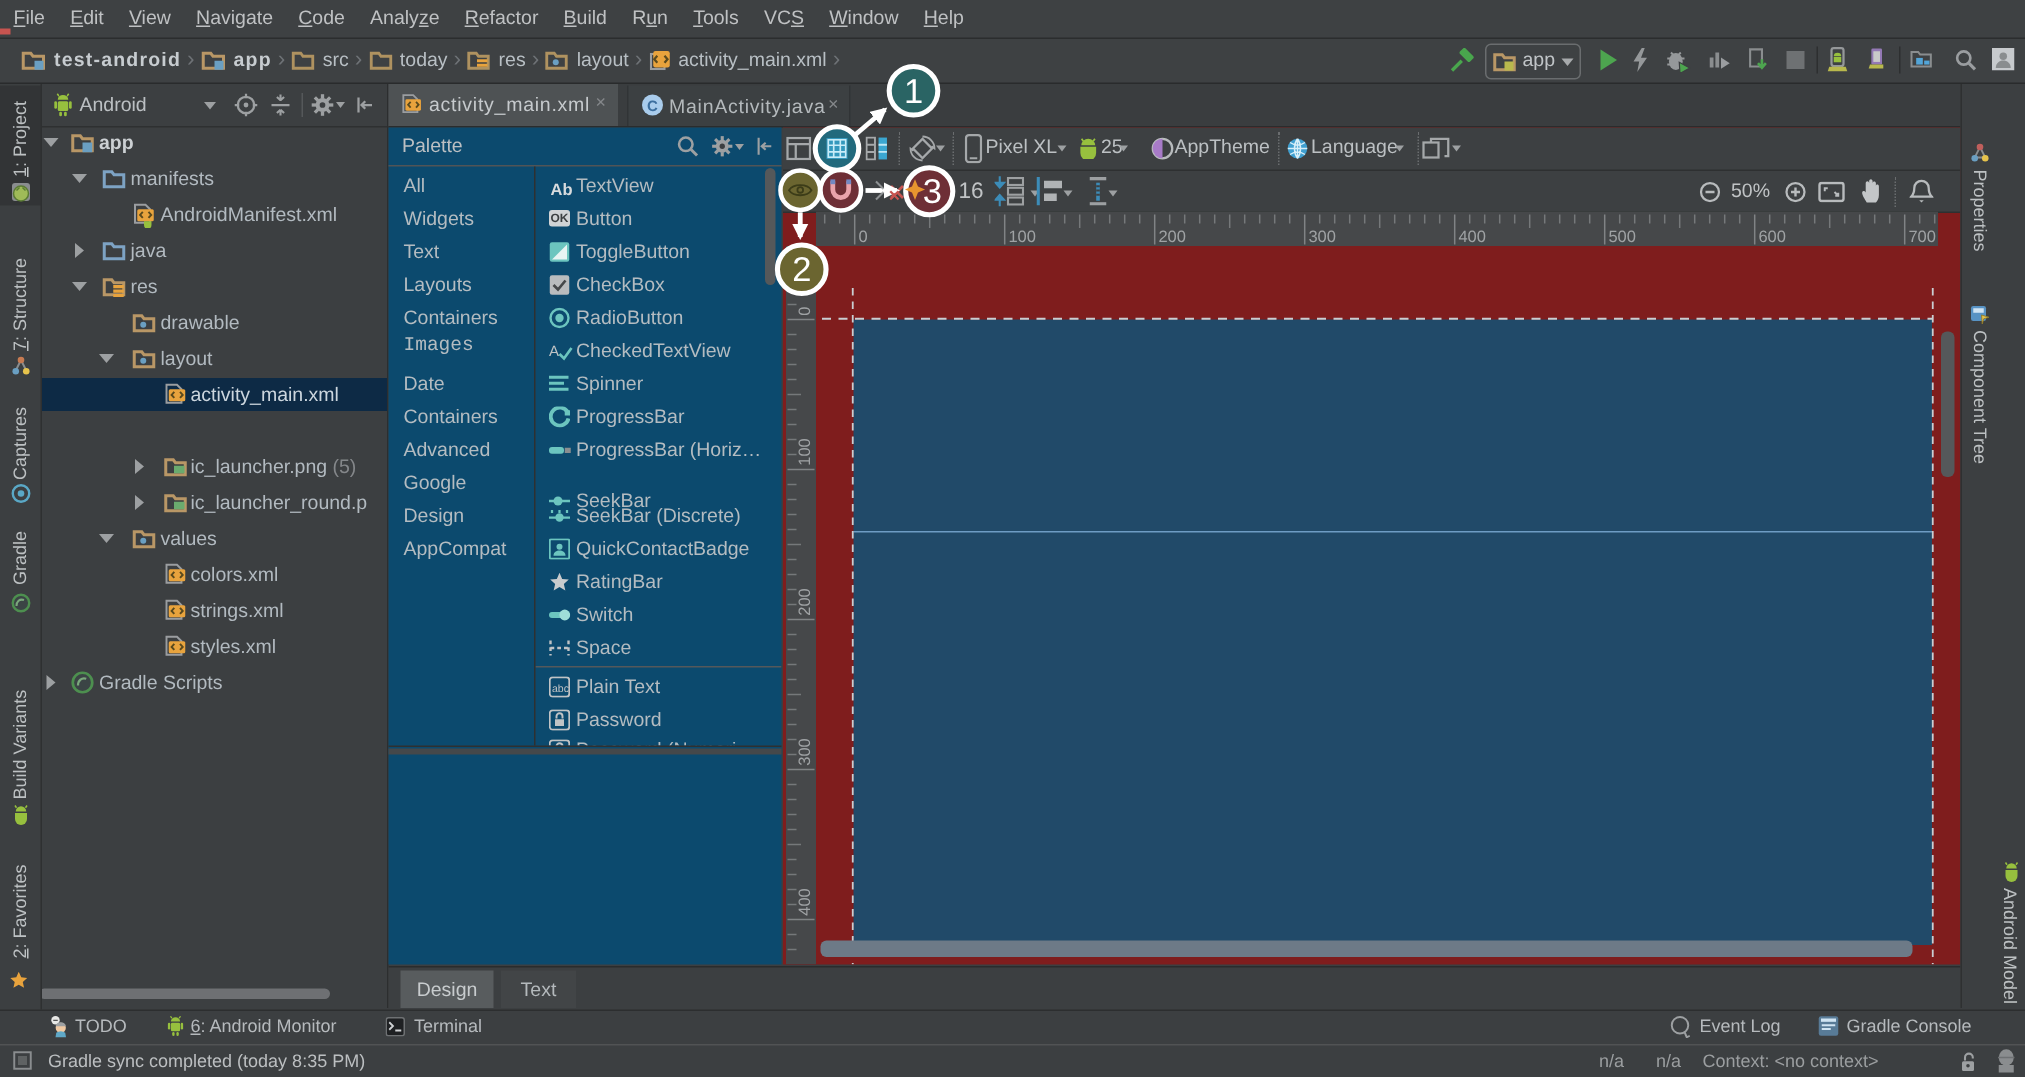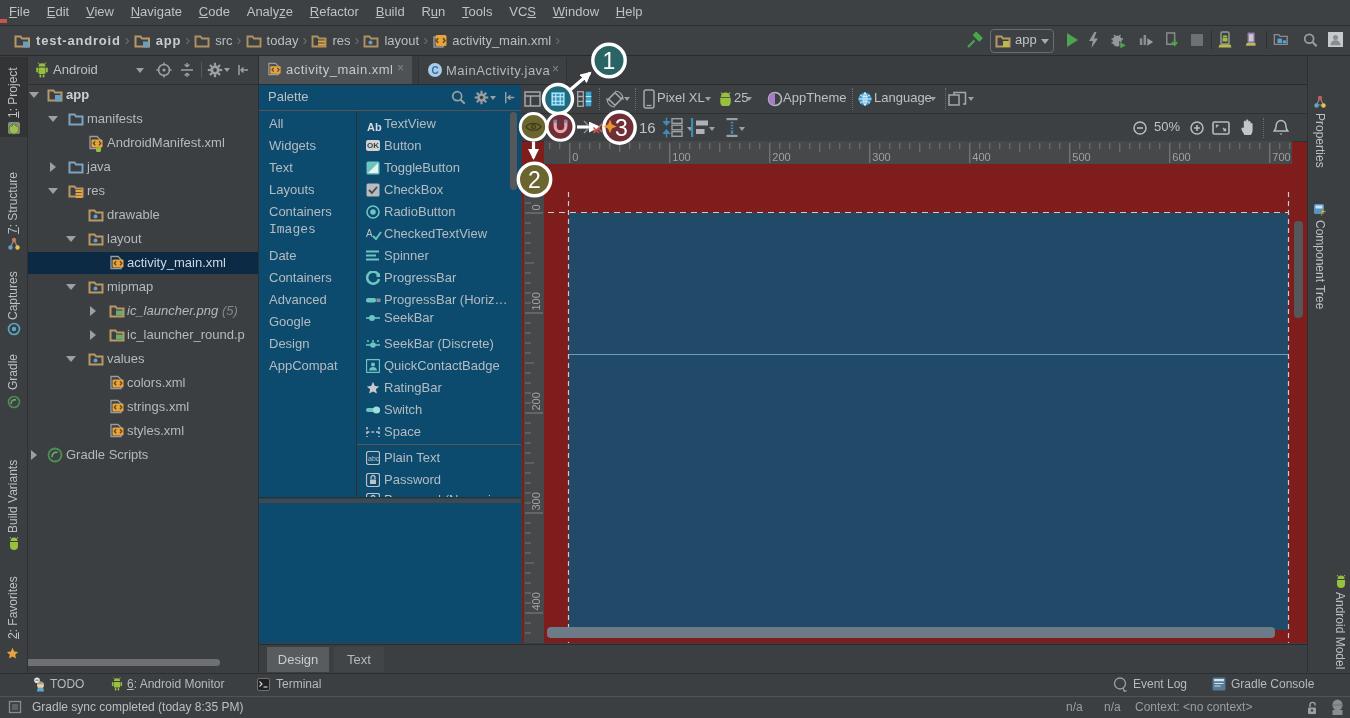--- a/index.html
+++ b/index.html
@@ -263,29 +263,21 @@
         <span style="position:absolute;left:79px;">layout</span>
       </div>
     <div class="row" style="top:168px;left:0;width:230px;">
         <svg class="abs" style="left:81px;top:3px;" width="17" height="17" viewBox="0 0 17 17">
           <path d="M2 1.5 h7 l3 3 v9 h-10 z" fill="none" stroke="#9a9da0" stroke-width="1.3"></path>
           <rect x="3.5" y="4.5" width="11" height="8" rx="1" fill="#e8a33d"></rect>
           <path d="M7.2 6.3 l-1.8 2 1.8 2 M11 6.3 l1.8 2 -1.8 2" stroke="#5a4a1e" stroke-width="1.3" fill="none"></path>
         </svg>
         <span style="position:absolute;left:99px;color:#ccd6de;">activity_main.xml</span>
       </div>
-    <div class="row" style="top:192px;left:0;width:230px;">
-        <span class="chev chevD" style="left:38px;top:8px;"></span>
-        <svg class="abs" style="left:60px;top:4px;" width="16" height="14" viewBox="0 0 16 14">
-          <path d="M1.5 2.5 h5 l1.5 2 h6.5 v8 h-13 z" fill="none" stroke="#b99766" stroke-width="2"></path>
-          <circle cx="7.5" cy="8.5" r="2" fill="#6a9fc2"></circle>
-        </svg>
-        <span style="position:absolute;left:79px;">mipmap</span>
-      </div>
-    <div class="row" style="top:216px;left:0;width:230px;font-style:italic;">
+    <div class="row" style="top:216px;left:0;width:230px;">
         <span class="chev chevR" style="left:62px;top:6px;"></span>
         <svg class="abs" style="left:81px;top:4px;" width="16" height="14" viewBox="0 0 16 14">
           <path d="M1.5 2.5 h5 l1.5 2 h6.5 v8 h-13 z" fill="none" stroke="#b99766" stroke-width="2"></path>
           <rect x="7" y="6.5" width="7" height="5" fill="#6aab6e"></rect>
         </svg>
         <span style="position:absolute;left:99px;">ic_launcher.png <span style="color:#84878a">(5)</span></span>
       </div>
     <div class="row" style="top:240px;left:0;width:230px;">
         <span class="chev chevR" style="left:62px;top:6px;"></span>
         <svg class="abs" style="left:81px;top:4px;" width="16" height="14" viewBox="0 0 16 14">
@@ -453,21 +445,21 @@
         </svg>
         <span class="abs" style="left:27px;">ProgressBar</span>
       </div>
     <div class="palitem" style="top:178px;left:0;width:164px;">
         <svg class="abs" style="left:9px;top:9px;" width="15" height="5">
           <rect x="0" y="0" width="10" height="4.5" rx="2" fill="#6cc5bf"></rect>
           <rect x="10.5" y="0.5" width="4" height="3.5" fill="#8b8e90"></rect>
         </svg>
         <span class="abs" style="left:27px;">ProgressBar (Horiz…</span>
       </div>
-    <div class="palitem" style="top:196px;left:0;width:164px;">
+    <div class="palitem" style="top:212px;left:0;width:164px;">
         <svg class="abs" style="left:9px;top:7px;" width="15" height="8">
           <path d="M0 4 h14" stroke="#6cc5bf" stroke-width="1.6"></path>
           <circle cx="6" cy="4" r="3" fill="#6cc5bf"></circle>
         </svg>
         <span class="abs" style="left:27px;">SeekBar</span>
       </div>
     <div class="palitem" style="top:222px;left:0;width:164px;">
         <svg class="abs" style="left:9px;top:5px;" width="15" height="10">
           <path d="M0 7 h14 M2 2 v2 M7 2 v2 M12 2 v2" stroke="#6cc5bf" stroke-width="1.5"></path>
           <circle cx="7" cy="7" r="2.8" fill="#6cc5bf"></circle>

